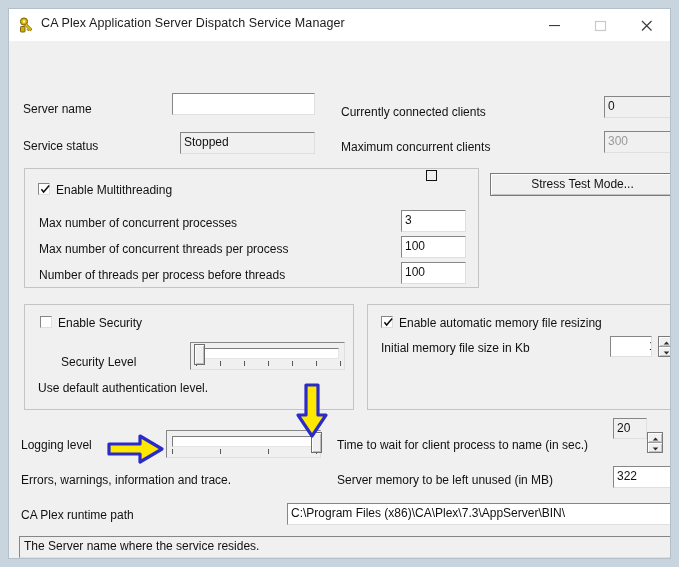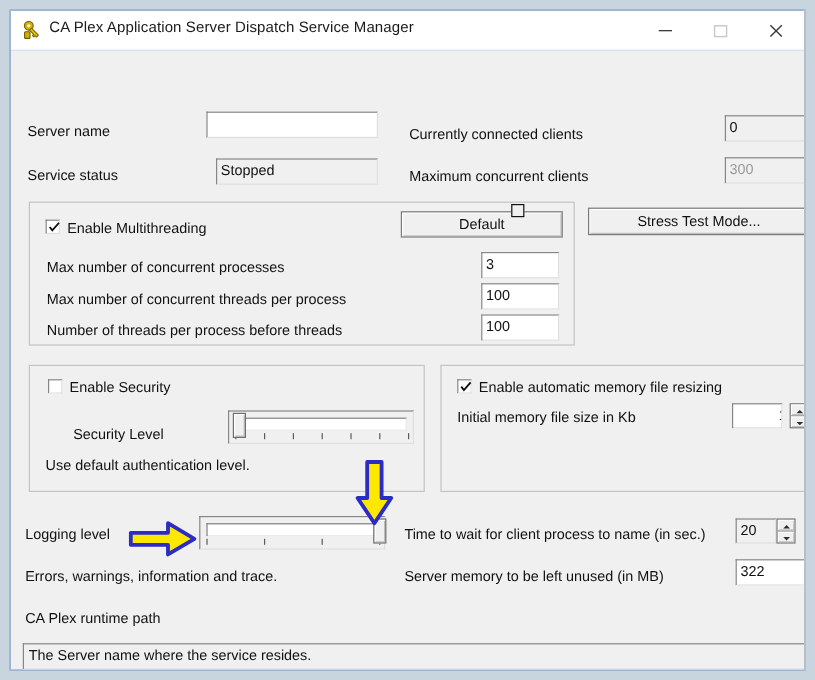--- a/index.html
+++ b/index.html
@@ -12,21 +12,21 @@
   }
   #root {
     position: relative;
     width: 679px; height: 567px;
     background: #c8d4de;
   }
   .window {
     position: absolute;
     left: 8px; top: 8px;
     width: 663px; height: 551px;
-    background: #3b82f6;
+    background: #f9a8d4;
     border: 1px solid #b3bfc9;
     box-sizing: border-box;
     overflow: hidden;
   }
   
   .titlebar {
     position: relative;
     height: 32px;
     background: #ffffff;
     border-bottom: 1px solid #f0f0f0;
@@ -244,21 +244,20 @@
 
       <div class="group" style="left:15px; top:126px; width:455px; height:120px;"></div>
 
       <div class="cb" style="left:29px; top:141px;">
         <svg width="11" height="11" viewBox="0 0 11 11">
           <path d="M1.4 5.2 L3.6 8 L9.2 1.6" stroke="#0d0d0d" stroke-width="1.5" fill="none"></path>
         </svg>
       </div>
       <span class="lbl" style="left:47px; top:141px;">Enable Multithreading</span>
 
-      <div class="btn" style="left:325px; top:134px; width:135px; height:22px; line-height:20px;">Default</div>
       <div style="position:absolute; left:417px; top:128px; width:11px; height:11px; border:1.5px solid #111; box-sizing:border-box; background:#f0f0f0;"></div>
 
       <span class="lbl" style="left:30px; top:174px;">Max number of concurrent processes</span>
       <div class="field" style="left:392px; top:168px; width:65px; height:22px;">3</div>
 
       <span class="lbl" style="left:30px; top:200px;">Max number of concurrent threads per process</span>
       <div class="field" style="left:392px; top:194px; width:65px; height:22px;">100</div>
 
       <span class="lbl" style="left:30px; top:226px;">Number of threads per process before threads</span>
       <div class="field" style="left:392px; top:220px; width:65px; height:22px;">100</div>
@@ -317,40 +316,41 @@
         <div class="ticks" id="log-ticks">
             <i style="left: 0px;"></i>
             <i style="left: 48px;"></i>
             <i style="left: 96px;"></i>
             <i style="left: 144px;"></i>
           </div>
         <div class="thumb" id="log-thumb" style="left: 144px;"></div>
       </div>
 
       <span class="lbl" style="left:328px; top:396px;">Time to wait for client process to name (in sec.)</span>
-      <div class="field ro" style="left:604px; top:390px; width:34px; height:21px;">20</div>
+      <div class="field ro" style="left:604px; top:376px; width:34px; height:21px;">20</div>
       <div class="spin" style="left:638px; top:390px; height:21px;">
         <div class="up">
           <svg width="7" height="4" viewBox="0 0 7 4">
               <path d="M3.5 0.6 L6.3 3.4 L0.7 3.4 Z" fill="#2c2c2c"></path>
             </svg>
         </div>
         <div class="dn">
           <svg width="7" height="4" viewBox="0 0 7 4">
               <path d="M3.5 3.4 L0.7 0.6 L6.3 0.6 Z" fill="#2c2c2c"></path>
             </svg>
         </div>
       </div>
 
       <span class="lbl" style="left:12px; top:431px;">Errors, warnings, information and trace.</span>
 
       <span class="lbl" style="left:328px; top:431px;">Server memory to be left unused (in MB)</span>
       <div class="field" style="left:604px; top:424px; width:62px; height:22px;">322</div>
 
       <span class="lbl" style="left:12px; top:466px;">CA Plex runtime path</span>
+      <div class="field" style="left:278px; top:461px; width:388px; height:22px;">C:\Program Files (x86)\CA\Plex\7.3\AppServer\BIN\</div>
 
       <div class="statusbar" style="left:10px; top:494px; width:656px; height:22px;">The Server name where the service resides.</div>
 
       <div id="bottom-buttons"></div>
 
       <span class="anno" style="left:286px; top:341px;">
         <svg width="34" height="56" viewBox="0 0 34 56">
           <path d="M11 2 L23 2 L23 32 L31 32 L17 53 L3 32 L11 32 Z" fill="#ffe800" stroke="#2b2bc8" stroke-width="3.2" stroke-linejoin="round"></path>
         </svg>
       </span>

